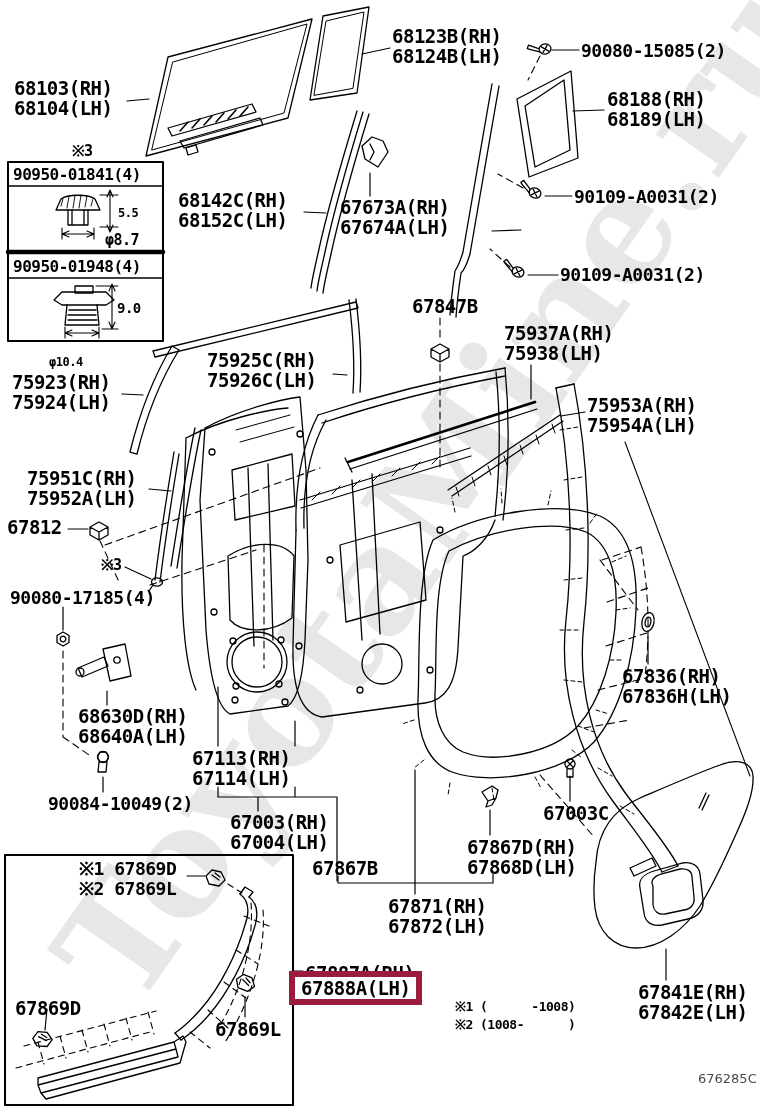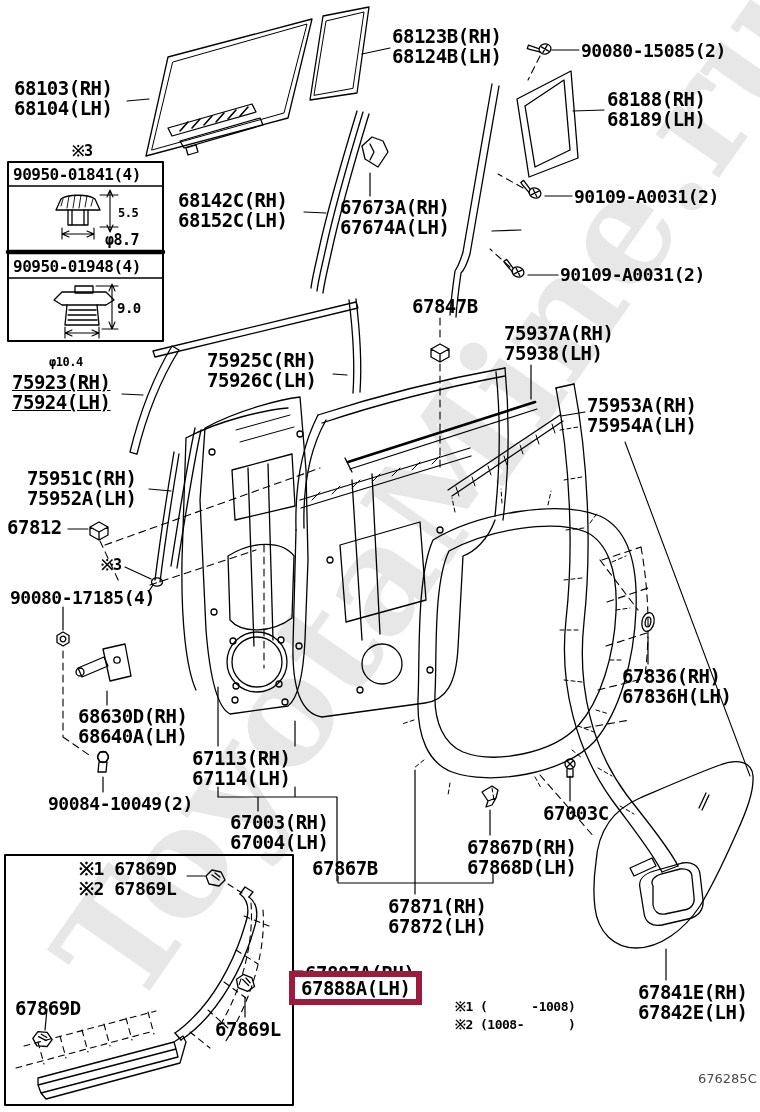--- a/index.html
+++ b/index.html
@@ -295,21 +295,21 @@
       <div class="plabel" style="left: 574px; top: 187px; font-size: 18px;"><div>90109-A0031(2)</div></div>
       <div class="plabel" style="left: 560px; top: 265px; font-size: 18px;"><div>90109-A0031(2)</div></div>
       <div class="plabel" style="left: 72px; top: 141px; font-size: 15px;"><div>※3</div></div>
       <div class="plabel" style="left: 13px; top: 165px; font-size: 16px;"><div>90950-01841(4)</div></div>
       <div class="plabel" style="left: 118px; top: 203px; font-size: 12px;"><div>5.5</div></div>
       <div class="plabel" style="left: 57px; top: 230px; font-size: 15px; margin-left: 48px;"><div>φ8.7</div></div>
       <div class="plabel" style="left: 13px; top: 257px; font-size: 16px;"><div>90950-01948(4)</div></div>
       <div class="plabel" style="left: 117px; top: 298px; font-size: 14px;"><div>9.0</div></div>
       <div class="plabel" style="left: 49px; top: 323px; font-size: 12px; margin-top: 29px;"><div>φ10.4</div></div>
       <div class="plabel" style="left: 207px; top: 350px;"><div>75925C(RH)</div><div>75926C(LH)</div></div>
-      <div class="plabel" style="left: 12px; top: 372px; text-decoration: underline;"><div>75923(RH)</div><div>75924(LH)</div></div>
+      <div class="plabel" style="left: 12px; top: 372px;"><div>75923(RH)</div><div>75924(LH)</div></div>
       <div class="plabel" style="left: 412px; top: 296px;"><div>67847B</div></div>
       <div class="plabel" style="left: 504px; top: 323px;"><div>75937A(RH)</div><div>75938(LH)</div></div>
       <div class="plabel" style="left: 587px; top: 395px;"><div>75953A(RH)</div><div>75954A(LH)</div></div>
       <div class="plabel" style="left: 27px; top: 468px;"><div>75951C(RH)</div><div>75952A(LH)</div></div>
       <div class="plabel" style="left: 7px; top: 517px;"><div>67812</div></div>
       <div class="plabel" style="left: 101px; top: 555px; font-size: 15px;"><div>※3</div></div>
       <div class="plabel" style="left: 10px; top: 588px; font-size: 18px;"><div>90080-17185(4)</div></div>
       <div class="plabel" style="left: 78px; top: 706px;"><div>68630D(RH)</div><div>68640A(LH)</div></div>
       <div class="plabel" style="left: 48px; top: 794px; font-size: 18px;"><div>90084-10049(2)</div></div>
       <div class="plabel" style="left: 192px; top: 748px;"><div>67113(RH)</div><div>67114(LH)</div></div>

